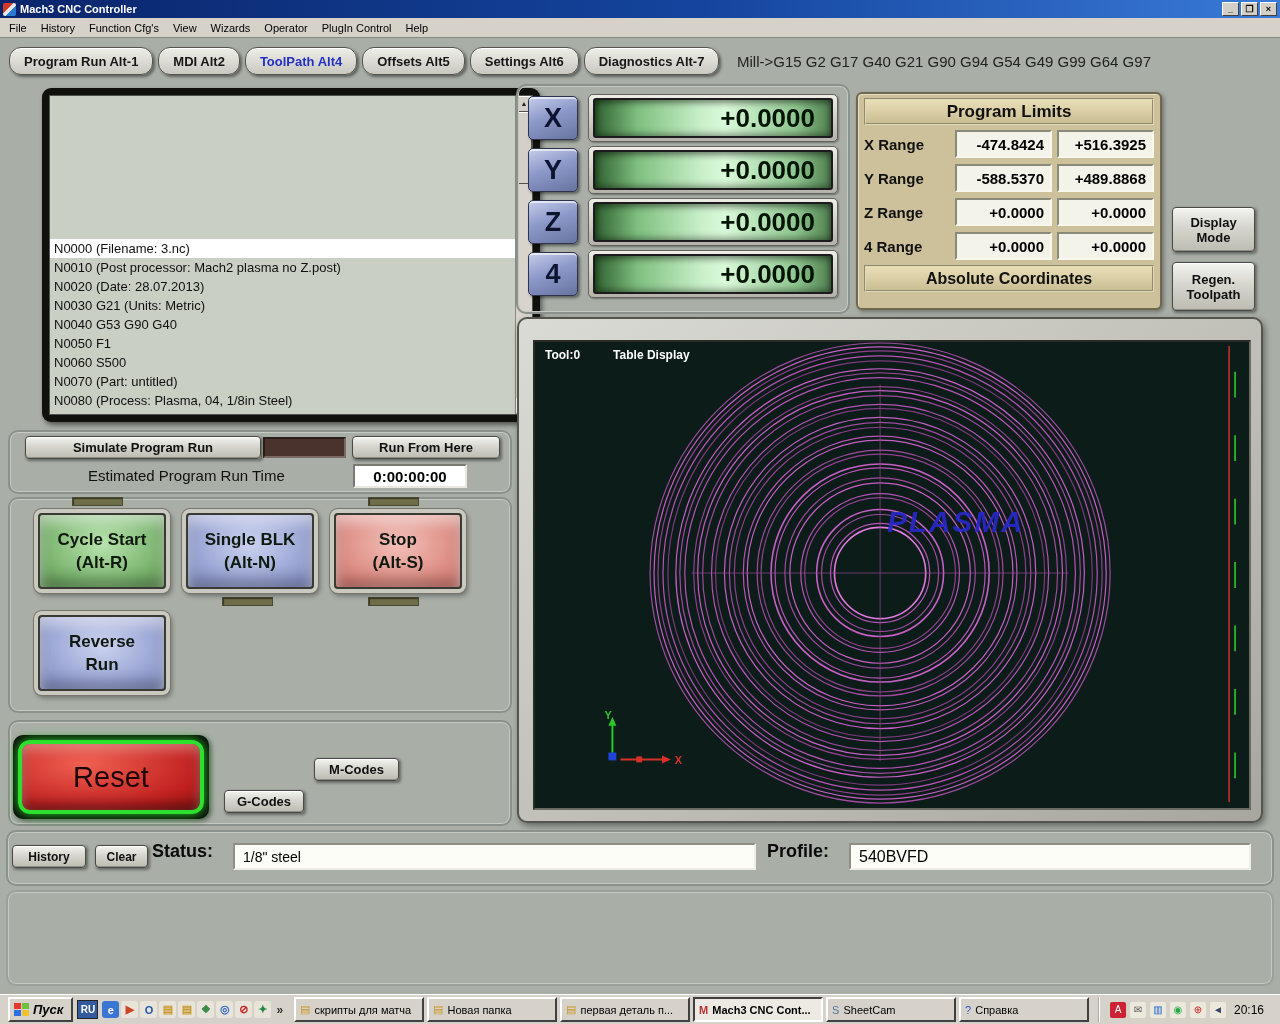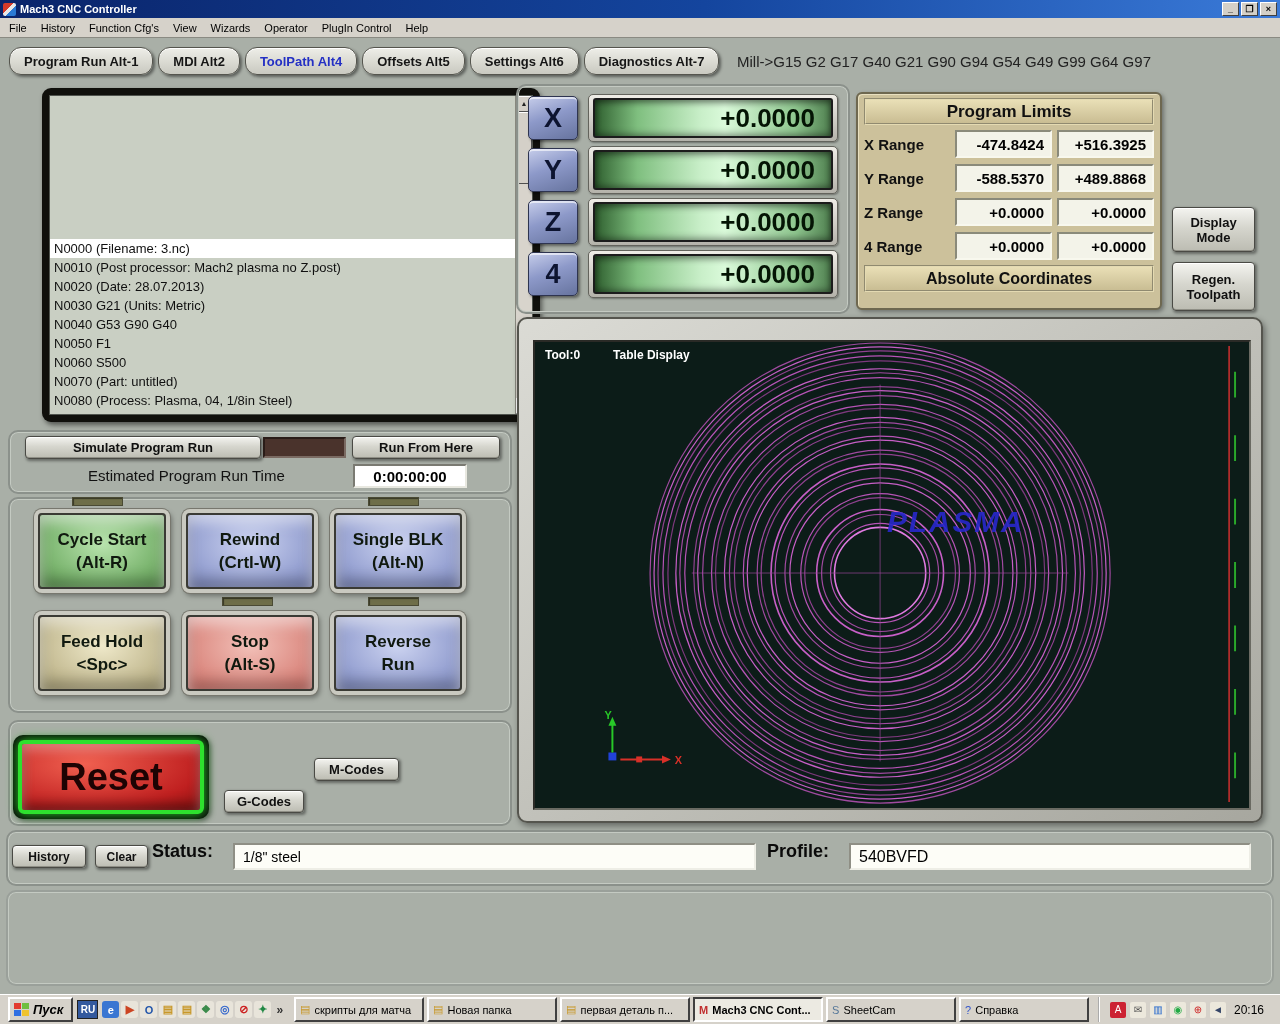--- a/index.html
+++ b/index.html
@@ -74,24 +74,24 @@
     font-weight:bold;font-size:17px;color:#10190f;cursor:default;}
   .ctl-btn span{line-height:21px;}
   .ctl-green{background:radial-gradient(ellipse at 50% 40%,#b9e4ae,#7bb56f 65%,#5d9451);}
   .ctl-blue{background:radial-gradient(ellipse at 50% 40%,#ccd3f0,#98a3d3 65%,#7c88bd);}
   .ctl-tan{background:radial-gradient(ellipse at 50% 40%,#efe9ca,#c6bd95 65%,#aca378);}
   .ctl-red{background:radial-gradient(ellipse at 50% 40%,#f2c0b8,#dd8d84 65%,#cf7168);}
 
   
   .reset-outer{position:absolute;left:13px;top:735px;width:196px;height:84px;background:#0a0a0a;border-radius:10px;padding:5px;
     box-shadow:2px 2px 5px rgba(0,0,0,.5);}
-  .reset-inner{width:100%;height:100%;border:4px solid #2ee02e;border-radius:6px;
+  .reset-inner{width:100%;height:100%;border:4px solid #2ee02e;border-radius:12px;
     background:radial-gradient(ellipse at 35% 30%,#f06050,#c02020 70%,#8e1010);
     box-shadow:0 0 12px rgba(40,224,40,.95),inset 0 6px 12px rgba(255,255,255,.35),inset 0 -6px 12px rgba(0,0,0,.4);
-    display:flex;align-items:center;justify-content:center;font-size:38px;font-weight:bold;color:#1d0303;cursor:default;}
+    display:flex;align-items:center;justify-content:center;font-size:29px;font-weight:normal;color:#1d0303;cursor:default;}
   .btn-gcodes{left:224px;top:790px;width:80px;height:23px;}
   .btn-mcodes{left:314px;top:758px;width:85px;height:23px;}
 
   
   .dro-region{left:516px;top:84px;width:334px;height:230px;padding:8px 10px;}
   .axis-row{display:flex;align-items:center;gap:10px;height:48px;margin-bottom:4px;}
   .axis-btn{width:50px;height:44px;flex:0 0 50px;border-radius:5px;border:1px solid #2e3450;
     background:linear-gradient(160deg,#c6cdea,#8d99c9 45%,#67749f);
     box-shadow:inset 0 2px 0 rgba(255,255,255,.6),2px 2px 3px rgba(0,0,0,.45);
     display:flex;align-items:center;justify-content:center;font-size:27px;font-weight:bold;color:#0d1430;cursor:default;}
@@ -226,30 +226,22 @@
 <div class="led" style="left:72px;top:497px;"></div>
 <div class="led" style="left:368px;top:497px;"></div>
 <div class="led" style="left:222px;top:597px;"></div>
 <div class="led" style="left:368px;top:597px;"></div>
 <div class="controls-grid">
     <div class="ctl-btn ctl-green">
       <span>Cycle Start</span>
       <span>(Alt-R)</span>
     </div>
     <div class="ctl-btn ctl-blue">
-      <span>Rewind</span>
-      <span>(Crtl-W)</span>
-    </div>
-    <div class="ctl-btn ctl-blue">
       <span>Single BLK</span>
       <span>(Alt-N)</span>
-    </div>
-    <div class="ctl-btn ctl-tan">
-      <span>Feed Hold</span>
-      <span>&lt;Spc&gt;</span>
     </div>
     <div class="ctl-btn ctl-red">
       <span>Stop</span>
       <span>(Alt-S)</span>
     </div>
     <div class="ctl-btn ctl-blue">
       <span>Reverse</span>
       <span>Run</span>
     </div>
   </div>

